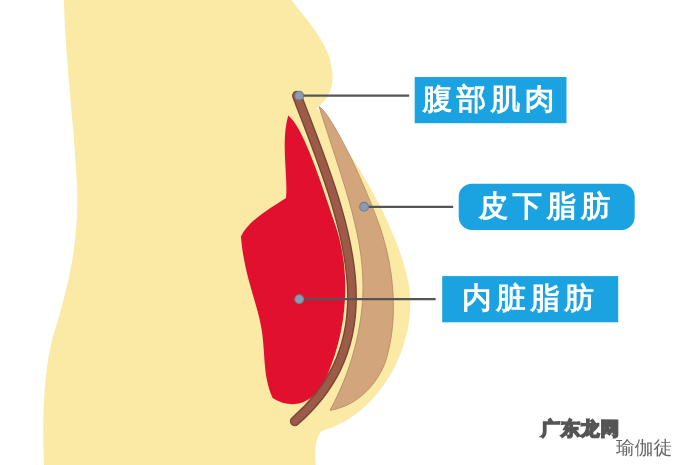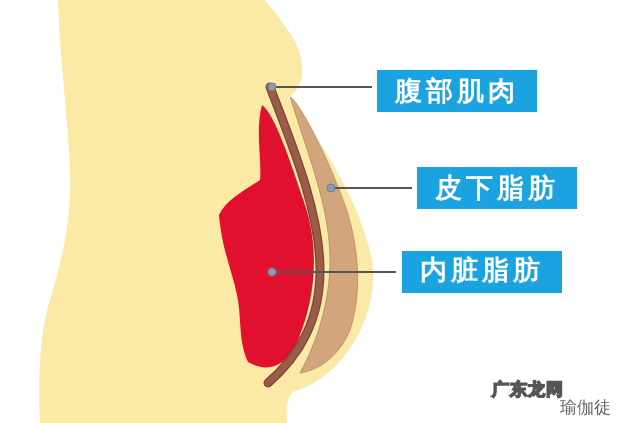--- a/index.html
+++ b/index.html
@@ -35,18 +35,18 @@
   <line x1="272" y1="87" x2="372" y2="87" stroke="#555555" stroke-width="2"></line>
   <circle cx="272" cy="87" r="4" fill="#8b9cb0" stroke="#6d7d8f" stroke-width="1"></circle>
 
   <line x1="331" y1="188" x2="412" y2="188" stroke="#555555" stroke-width="2"></line>
   <circle cx="331" cy="188" r="4" fill="#8b9cb0" stroke="#6d7d8f" stroke-width="1"></circle>
 
   <line x1="272" y1="272" x2="396" y2="272" stroke="#555555" stroke-width="2"></line>
   <circle cx="272" cy="272" r="4" fill="#8b9cb0" stroke="#6d7d8f" stroke-width="1"></circle>
 </svg>
 
-<div class="label-box" style="left:377px; top:70px; width:160px;">腹部肌肉</div>
-<div class="label-box" style="left:417px; top:167px; width:160px;">皮下脂肪</div>
-<div class="label-box" style="left:402px; top:251px; width:160px;font-family:Liberation Mono, monospace;">内脏脂肪</div>
+<div class="label-box" style="left:377px; top:70px; width:138px;">腹部肌肉</div>
+<div class="label-box" style="left:417px; top:167px; width:160px;border-radius:12px;">皮下脂肪</div>
+<div class="label-box" style="left:402px; top:251px; width:160px;">内脏脂肪</div>
 
 <div class="watermark">广东龙网</div>
 <div class="watermark-sub">瑜伽徒</div>
 
 </body></html>

